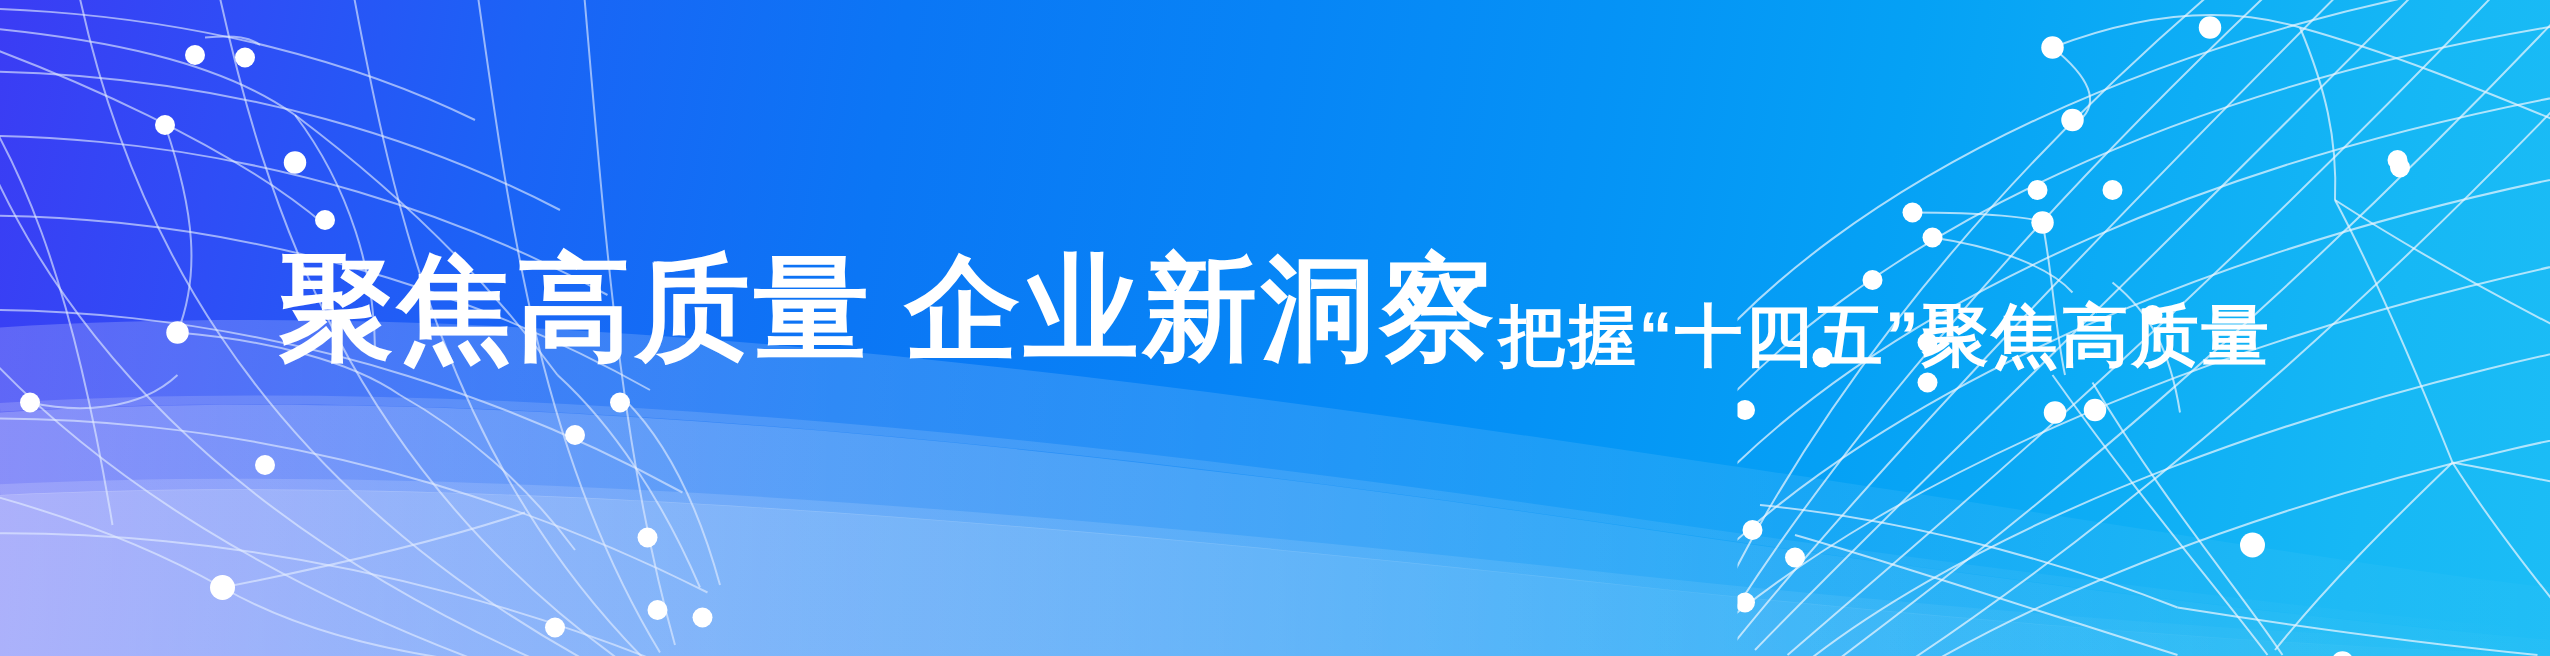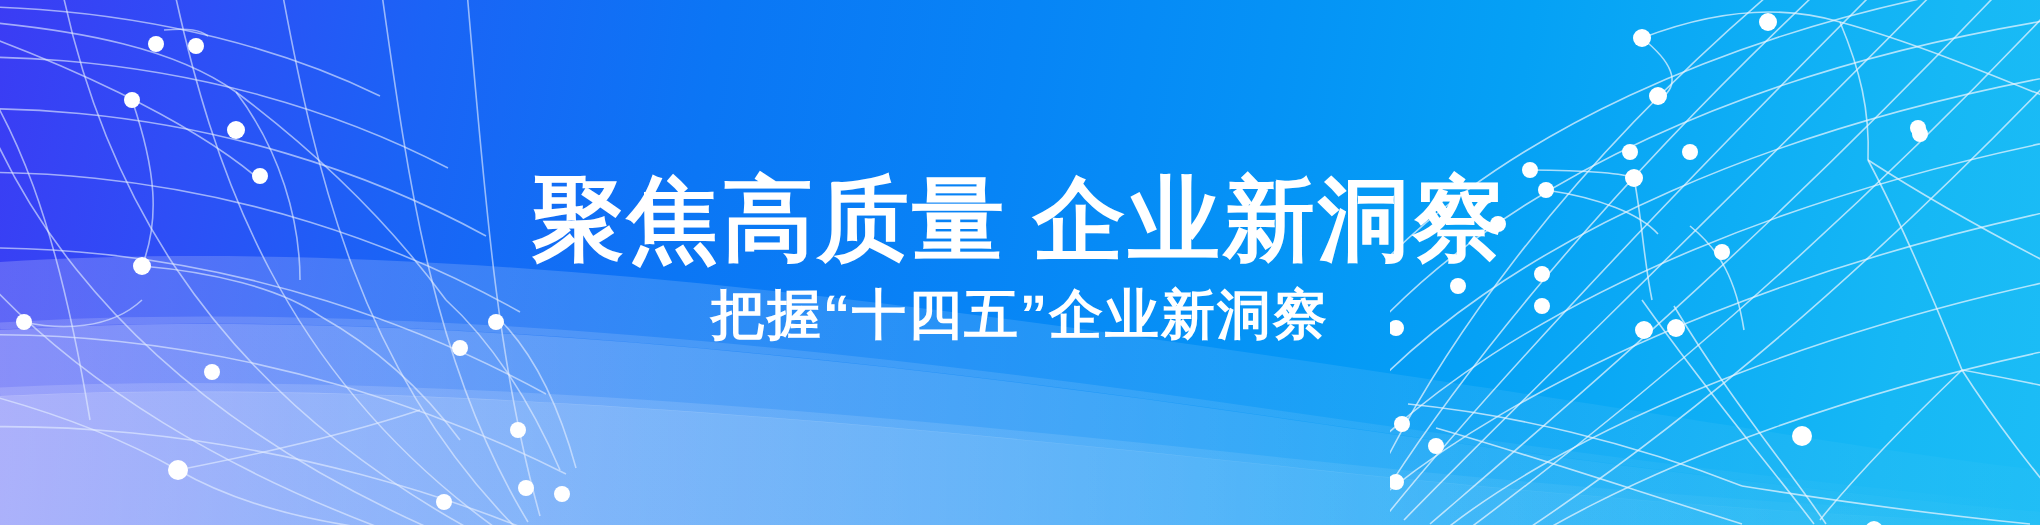--- a/index.html
+++ b/index.html
@@ -60,21 +60,21 @@
   }
 
   
   #text-block {
     position: absolute;
     left: 0;
     top: 0;
     width: 100%;
     height: 100%;
     display: flex;
-    flex-direction: column;
+    flex-direction: row;
     align-items: center;
     justify-content: center;
     z-index: 10;
   }
   #headline {
     color: #ffffff;
     font-size: 92px;
     font-weight: bold;
     letter-spacing: 3px;
     line-height: 1;
@@ -270,16 +270,16 @@
       <circle cx="6" cy="482" r="8"></circle>
       <circle cx="412" cy="436" r="10"></circle>
       <circle cx="276" cy="562" r="9"></circle>
       <circle cx="484" cy="530" r="9"></circle>
       <circle cx="530" cy="134" r="8"></circle>
     </g>
   </svg>
 
   <div id="text-block">
     <div id="headline"><span>聚焦高质量</span><span class="gap"></span><span>企业新洞察</span></div>
-    <div id="subheadline">把握“十四五”企业新洞察</div>
+    <div id="subheadline">把握“十四五”聚焦高质量</div>
   </div>
 
 </div>
 
 </body></html>

